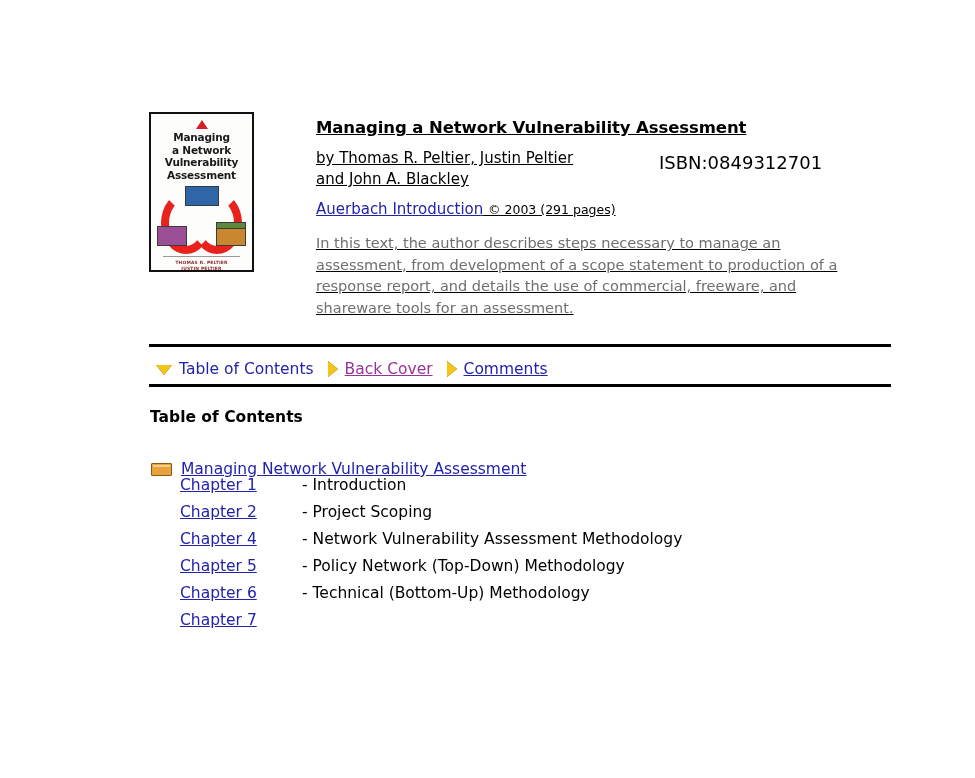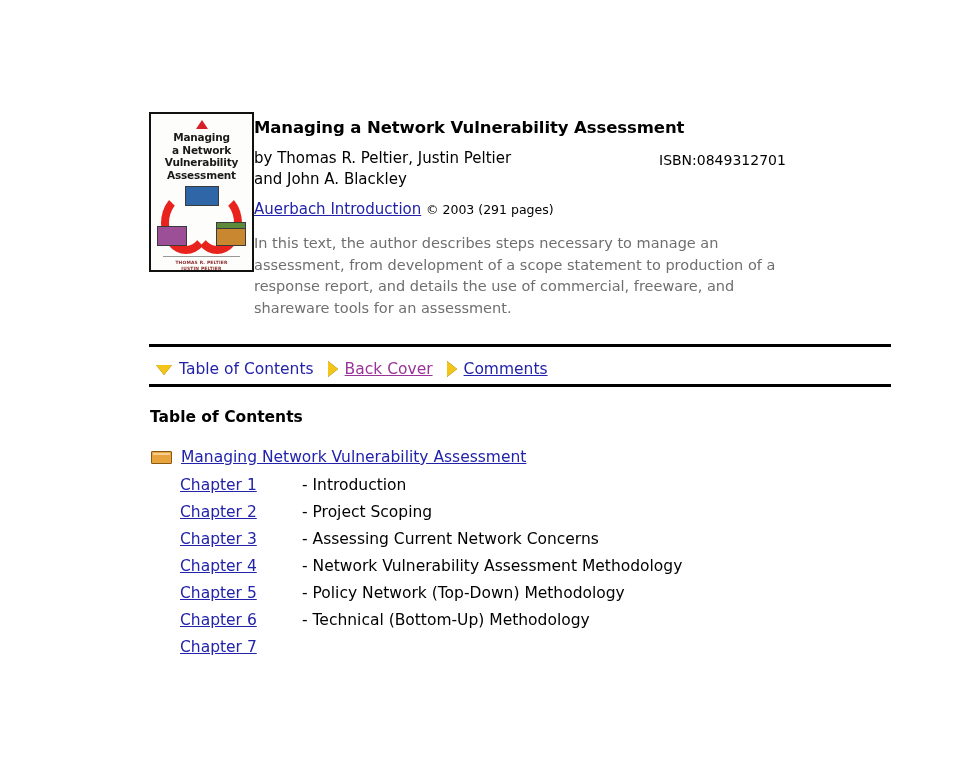--- a/index.html
+++ b/index.html
@@ -145,21 +145,23 @@
     text-align: center;
     font-size: 4.4px;
     line-height: 5.6px;
     font-weight: bold;
     color: #8a2a2a;
     letter-spacing: 0.2px;
   }
 
   .meta {
     flex: 1 1 auto;
+    padding-left: 62px;
     position: relative;
+    text-decoration: underline;
   }
 
   .book-title {
     font-size: 16.5px;
     font-weight: bold;
     color: #000000;
     line-height: 20px;
     margin: 10px 0 0 0;
     letter-spacing: -0.1px;
   }
@@ -167,21 +169,21 @@
     font-size: 15px;
     color: #000000;
     line-height: 21px;
     margin-top: 10px;
     width: 260px;
   }
   .isbn {
     position: absolute;
     left: 405px;
     top: 44px;
-    font-size: 14px;
+    font-size: 18px;
     color: #000000;
     white-space: nowrap;
   }
   .publisher-line {
     margin-top: 9px;
     font-size: 15px;
     line-height: 20px;
     color: #000000;
   }
   .publisher-link {
@@ -268,21 +270,21 @@
     left: 114px;
     top: 408px;
     font-size: 15.5px;
     font-weight: bold;
     color: #000000;
   }
 
   .toc-root {
     position: absolute;
     left: 115px;
-    top: 448px;
+    top: 460px;
     display: flex;
     align-items: center;
   }
   .book-icon {
     width: 19px;
     height: 11px;
     background: #e8a33d;
     border: 1.5px solid #8a5a12;
     border-radius: 1px;
     margin-right: 9px;
@@ -413,24 +415,20 @@
     <div class="chapter-row">
       <span class="chapter-link">Chapter 1</span>
       <span class="chapter-title"><span>-</span> <span>Introduction</span></span>
     </div>
 
     <div class="chapter-row">
       <span class="chapter-link">Chapter 2</span>
       <span class="chapter-title"><span>-</span> <span>Project Scoping</span></span>
     </div>
 
-    <div class="chapter-row">
-      <span class="chapter-link">Chapter 3</span>
-      <span class="chapter-title"><span>-</span> <span>Assessing Current Network Concerns</span></span>
-    </div>
 
     <div class="chapter-row">
       <span class="chapter-link">Chapter 4</span>
       <span class="chapter-title"><span>-</span> <span>Network Vulnerability Assessment Methodology</span></span>
     </div>
 
     <div class="chapter-row">
       <span class="chapter-link">Chapter 5</span>
       <span class="chapter-title"><span>-</span> <span>Policy Network (Top-Down) Methodology</span></span>
     </div>

